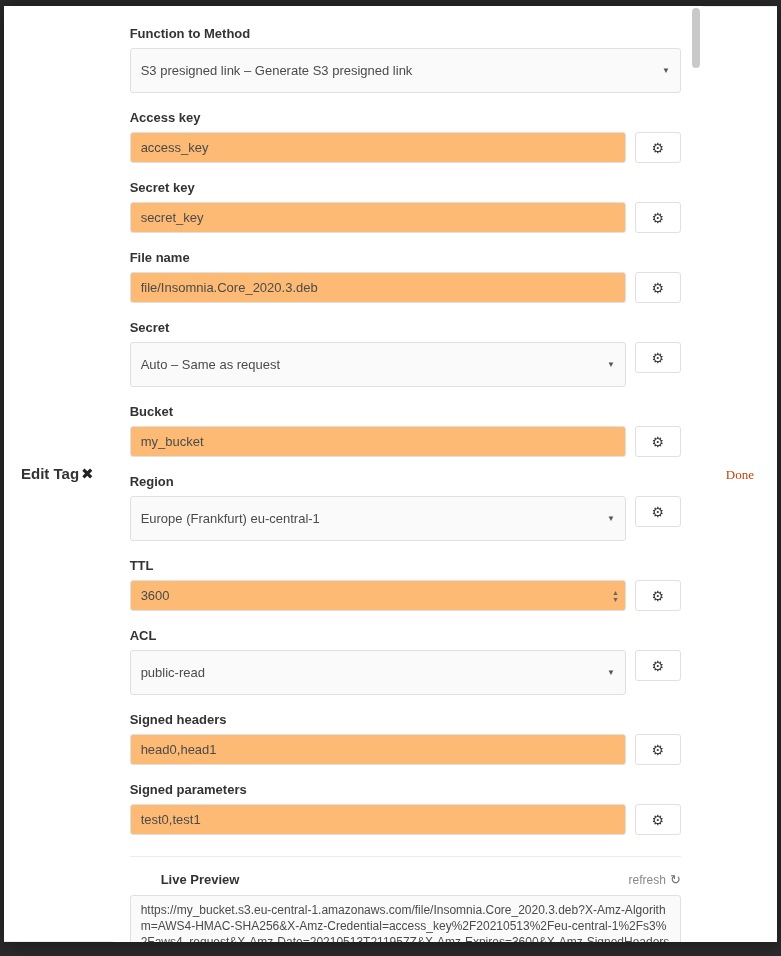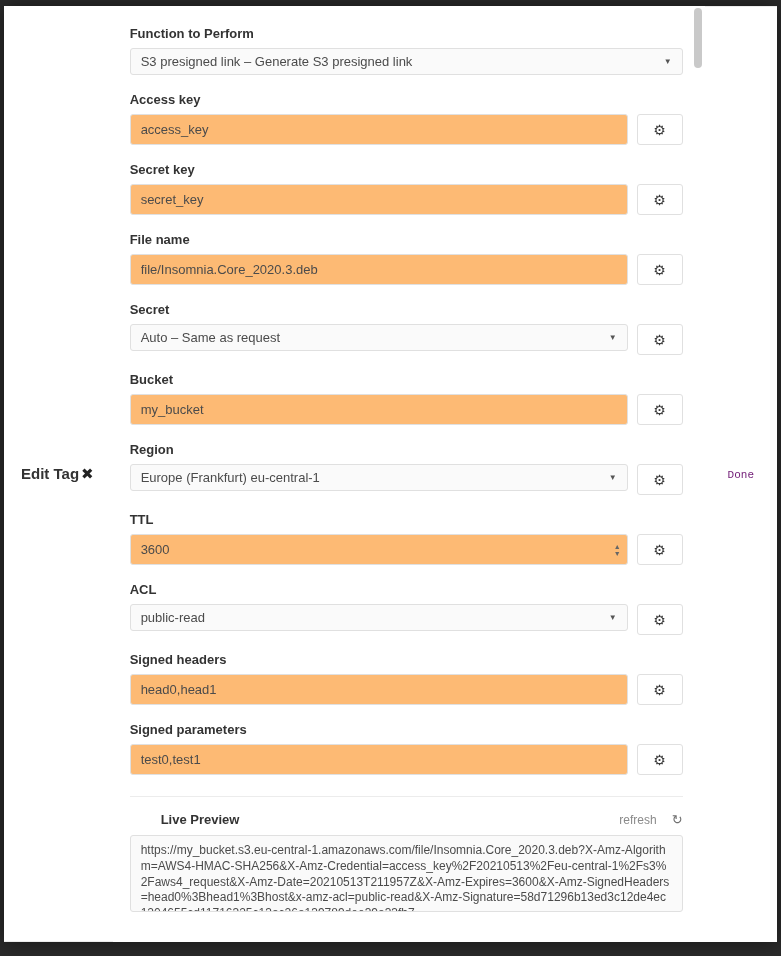--- a/index.html
+++ b/index.html
@@ -59,21 +59,21 @@
     border-radius:3px;
     padding:0 10px;
     font-size:13px;
     color:#4b4b4b;
     font-family:"Liberation Sans", sans-serif;
     outline:none;
     min-width:0;
   }
   .select-box {
     flex:1 1 auto;
-    height:27px;
+    height:45px;
     border:1px solid #e0e0e0;
     background:#fafafa;
     border-radius:3px;
     padding:0 10px;
     font-size:13px;
     color:#4b4b4b;
     display:flex;
     align-items:center;
     justify-content:space-between;
     cursor:pointer;
@@ -107,21 +107,21 @@
   .preview-head {
     display:flex;
     align-items:center;
     justify-content:space-between;
     margin-bottom:8px;
   }
   .preview-label { font-size:13px; font-weight:bold; color:#333;padding-left:31px; }
   .refresh-link {
     background:none; border:none; cursor:pointer;
     font-size:12px; color:#8a8a8a;
-    display:flex; align-items:center; gap:15px;
+    display:flex; align-items:center; gap:4px;
     font-family:"Liberation Sans", sans-serif;
   }
   .refresh-link .icon { font-size:13px; color:#6f6f6f; }
   .preview-box {
     border:1px solid #e0e0e0;
     background:#fafafa;
     border-radius:3px;
     height:77px;
     overflow:hidden;
     padding:7px 10px;
@@ -132,40 +132,40 @@
   }
   .modal-footer {
     flex:0 0 auto;
     border-top:1px solid #ececec;
     padding:10px 17px;
     display:flex;
     justify-content:flex-end;
   }
   .done-btn {
     background:none; border:none; cursor:pointer;
-    font-size:11px; color:#701a75;
+    font-size:13px; color:#c2410c;
     padding:4px 6px;
-    font-family:Liberation Mono, monospace;
+    font-family:Liberation Serif, serif;
   }
 </style>
 </head>
 <body>
 
 <div class="modal">
 
   <div class="modal-header">
     <div class="modal-title">Edit Tag</div>
     <button class="close-btn"><span>✖</span></button>
   </div>
 
   <div class="modal-body">
     <div class="v-scrollbar"></div>
 
     <div class="field">
-      <label class="field-label">Function to Perform</label>
+      <label class="field-label">Function to Method</label>
       <div class="control-row">
         <div class="select-box">
           <span>S3 presigned link – Generate S3 presigned link</span>
           <span class="select-caret">▼</span>
         </div>
       </div>
     </div>
 
     <div class="field">
       <label class="field-label">Access key</label>

